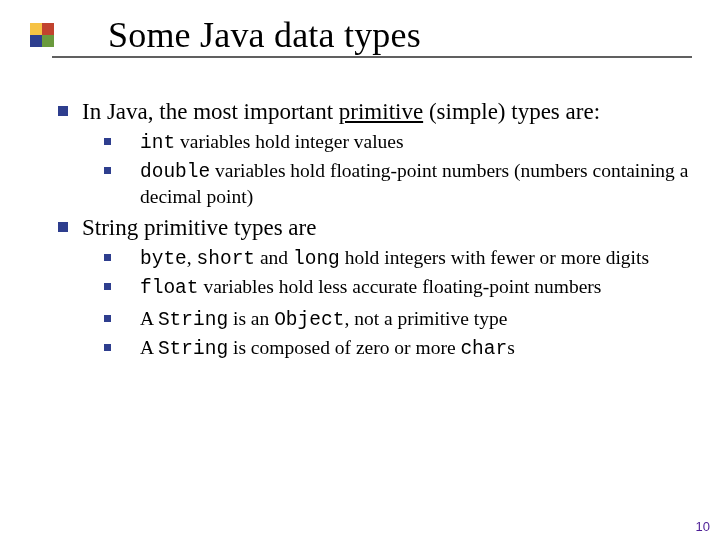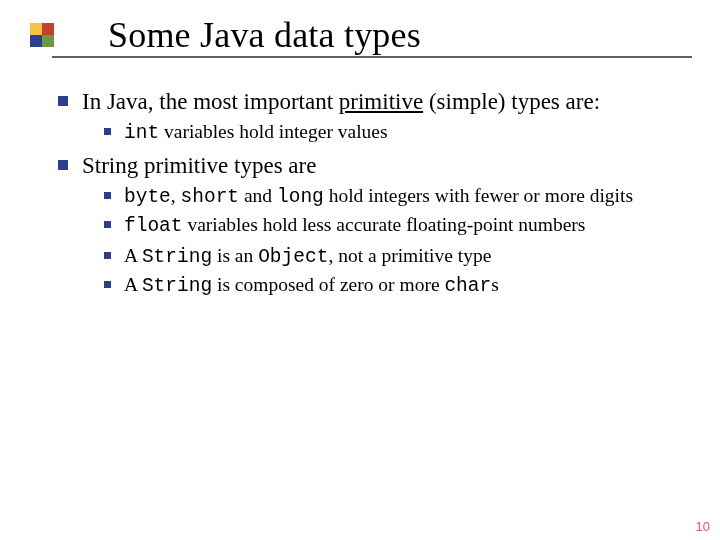--- a/index.html
+++ b/index.html
@@ -51,21 +51,21 @@
     position: absolute;
     left: 52px;
     top: 56px;
     width: 640px;
     height: 2px;
     background: #606060;
   }
   .body {
     position: absolute;
     left: 58px;
-    top: 82px;
+    top: 92px;
     width: 640px;
     font-size: 21px;
     line-height: 1.22;
   }
   .lvl1 {
     display: flex;
     align-items: flex-start;
     margin-top: 6px;
     margin-bottom: 4px;
   }
@@ -82,20 +82,21 @@
   }
   .sub {
     margin-left: 46px;
     margin-top: 4px;
     margin-bottom: 6px;
   }
   .lvl2 {
     display: flex;
     align-items: flex-start;
     margin-bottom: 3px;
+    gap: 16px;
   }
   .lvl2 .b2 {
     width: 7px;
     height: 7px;
     background: #2e3e8e;
     flex: 0 0 7px;
     margin-top: 8px;
     margin-right: 13px;
   }
   .lvl2 .t2 {
@@ -103,21 +104,21 @@
   }
   .code {
     font-family: "Courier New", Courier, monospace;
   }
   .pageno {
     position: absolute;
     right: 10px;
     bottom: 6px;
     font-family: Arial, Helvetica, sans-serif;
     font-size: 13px;
-    color: #ec4899;
+    color: #4c1d95;
   }
   u { text-decoration: underline; }
 </style>
 </head>
 <body>
 
 <div class="slide">
 
   <div class="title-wrap">
     <div class="accent">
@@ -142,20 +143,26 @@
         <span>In Java, the most important </span><u>primitive</u><span> (simple) types are:</span>
       </div>
     </div>
     <div class="sub">
       <div class="lvl2">
         <div class="b2"></div>
         <div class="t2">
           <span class="code">int</span><span> variables hold integer values</span>
         </div>
       </div>
+      <div class="lvl2">
+        <div class="b2"></div>
+        <div class="t2">
+          <span class="code">double</span><span> variables hold floating-point numbers (numbers containing a decimal point)</span>
+        </div>
+      </div>
     </div>
 
     <div class="lvl1">
       <div class="b1"></div>
       <div class="t1">String primitive types are</div>
     </div>
     <div class="sub">
       <div class="lvl2">
         <div class="b2"></div>
         <div class="t2">

